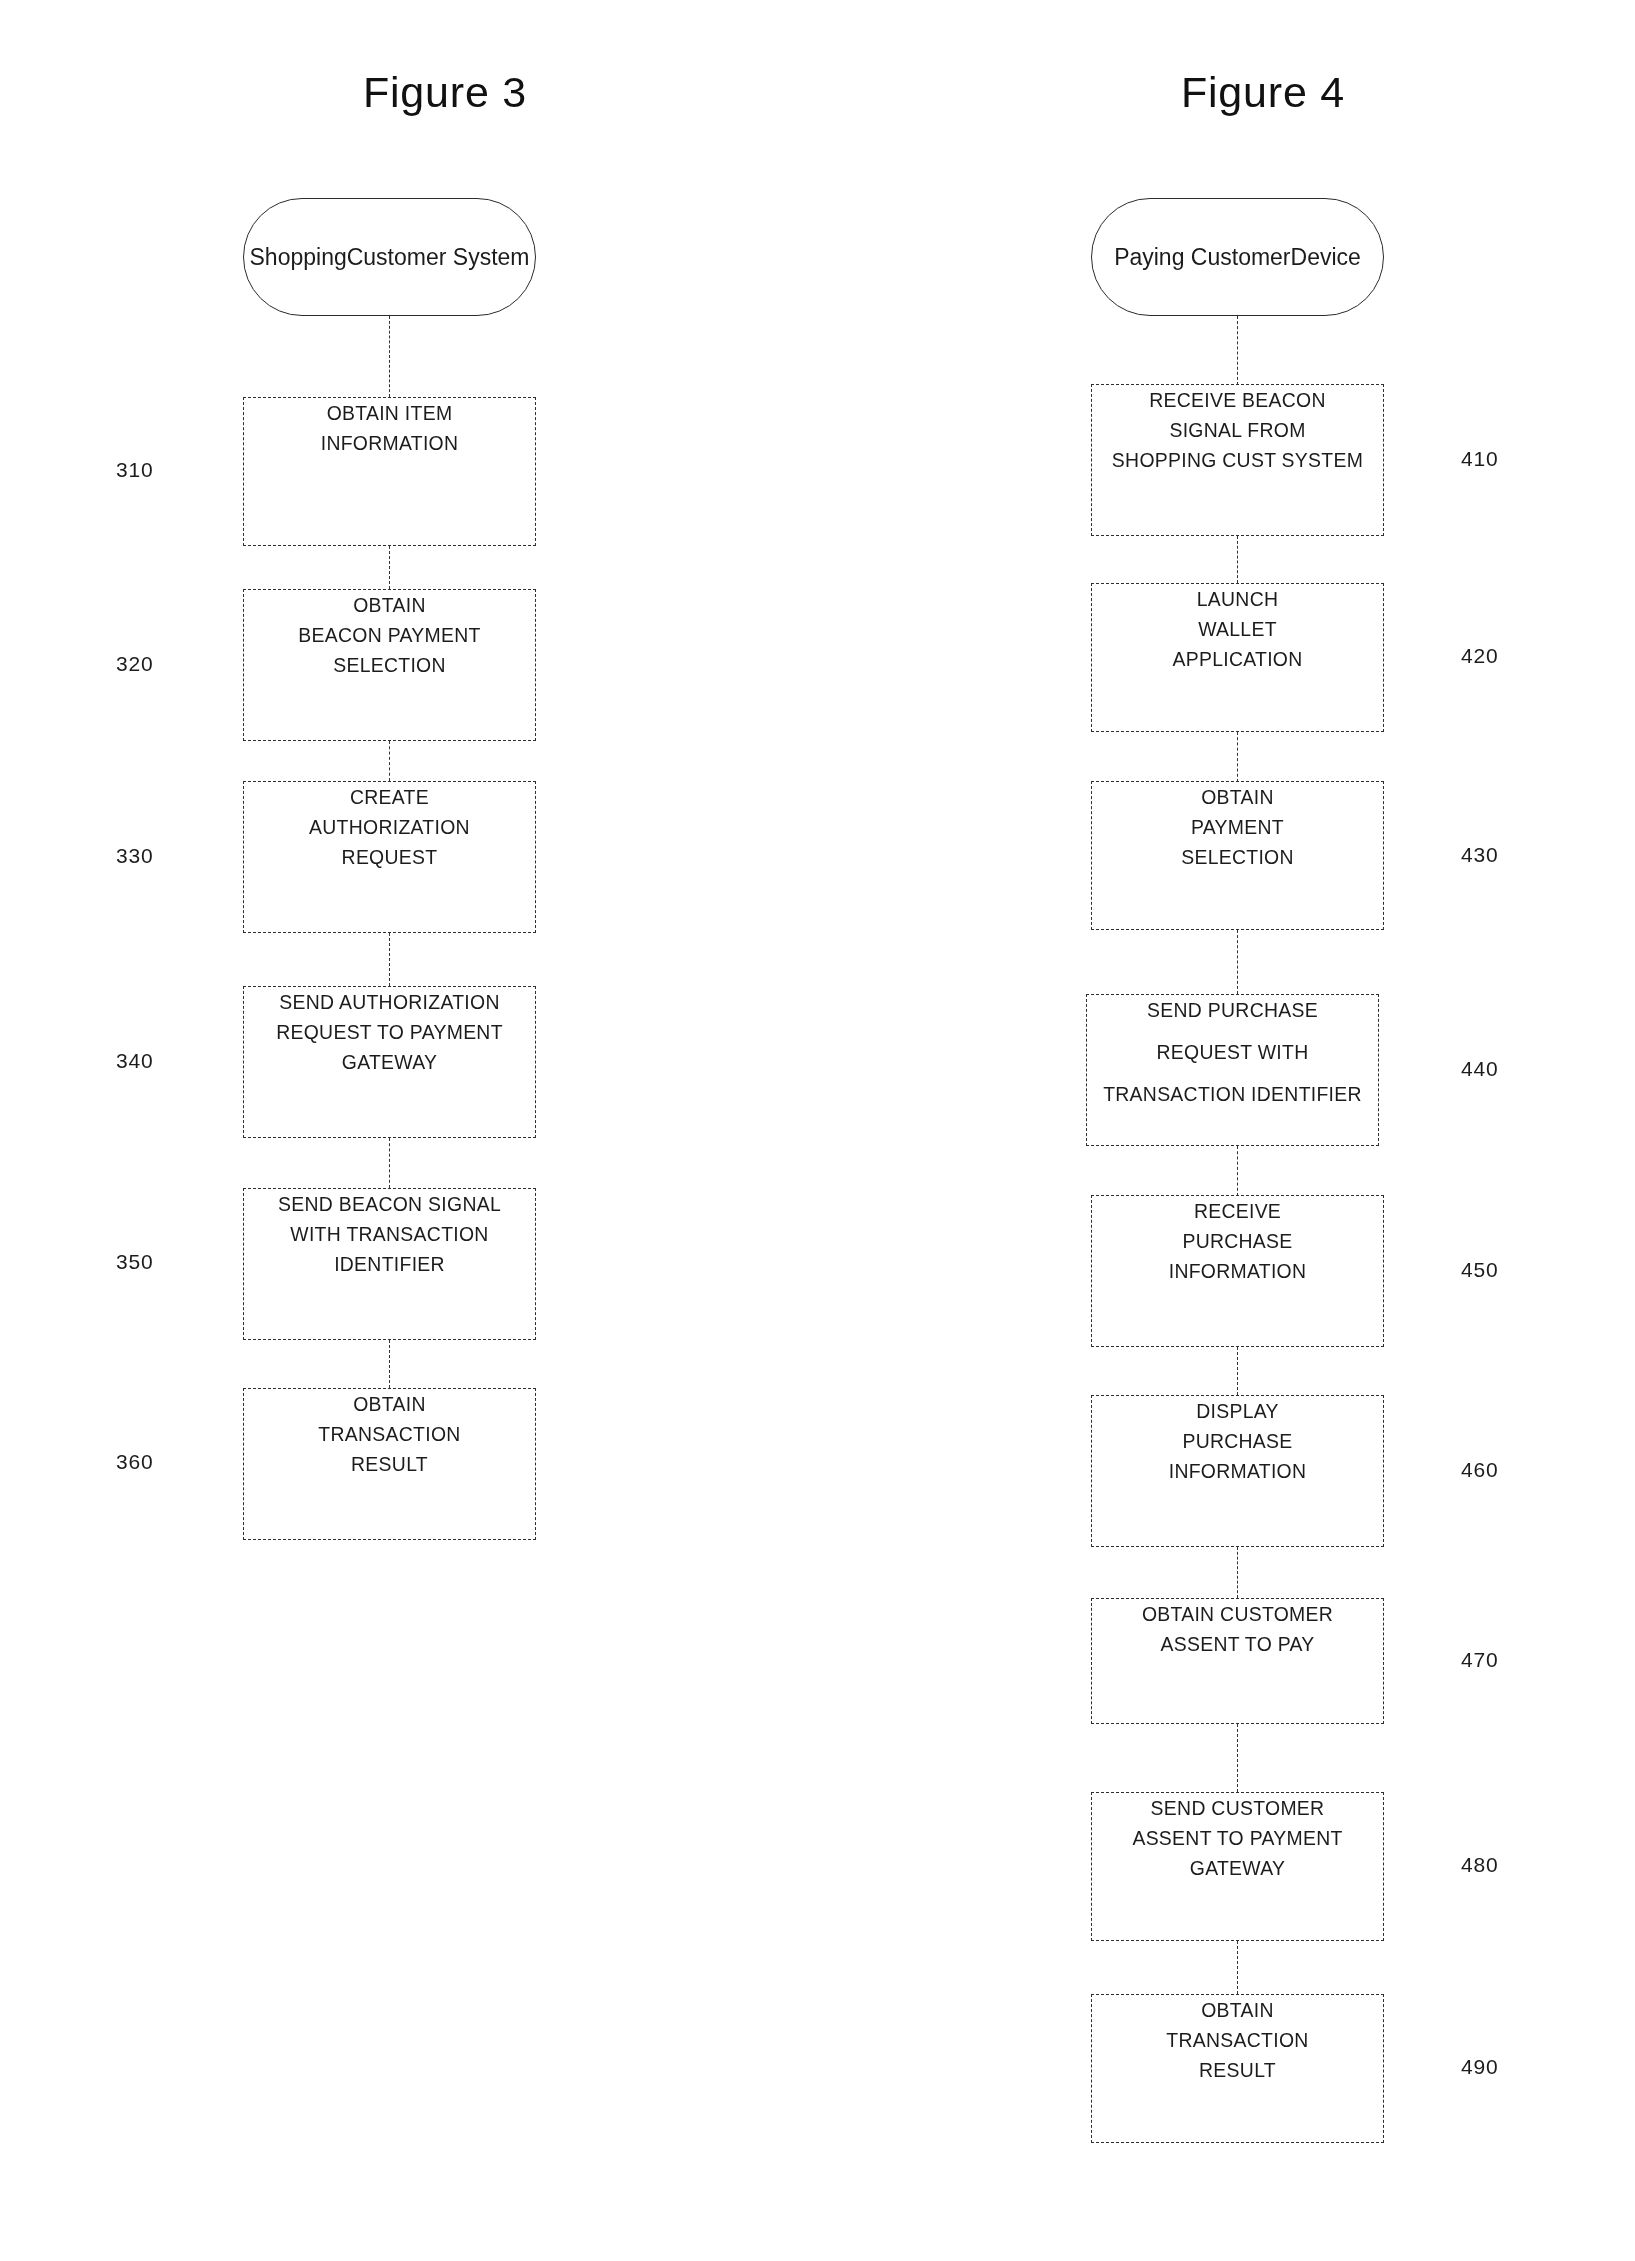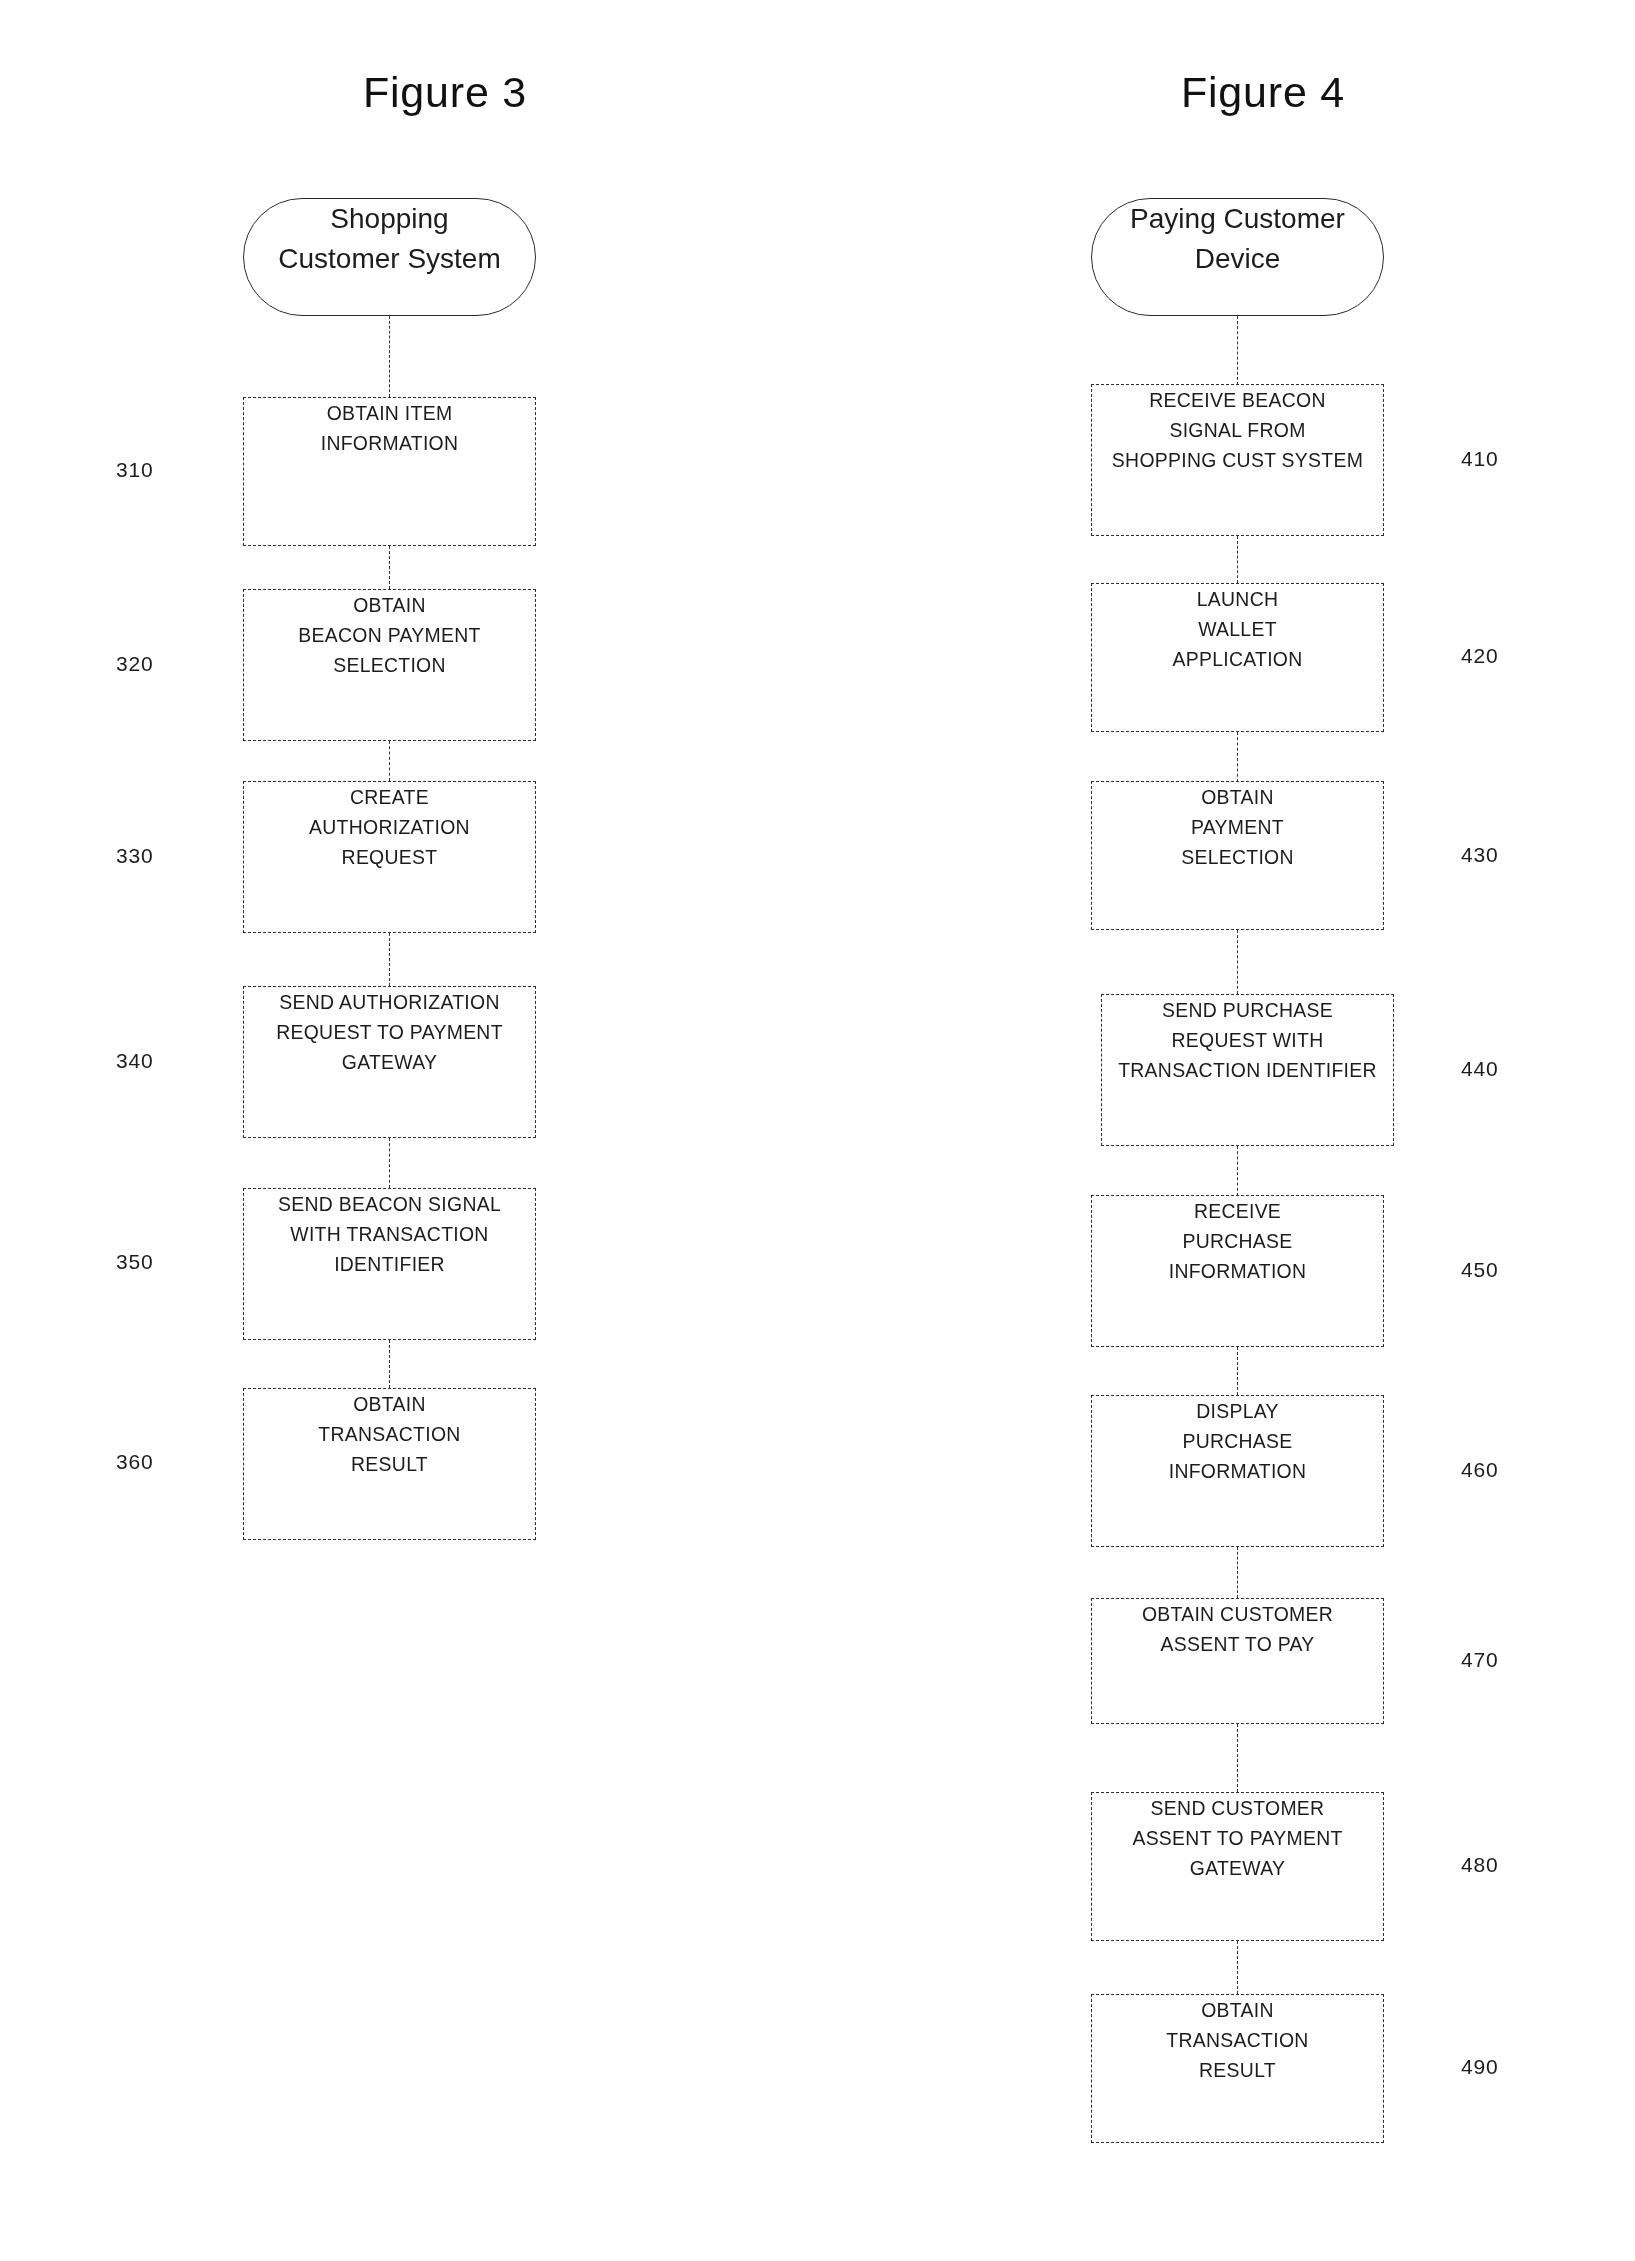--- a/index.html
+++ b/index.html
@@ -47,24 +47,25 @@
 
   
   .terminal {
     position: absolute;
     width: 293px;
     height: 118px;
     border: 1.6px solid #2b2b2b;
     border-radius: 62px;
     box-sizing: border-box;
     display: flex;
-    flex-direction: column;
+    flex-direction: row;
     align-items: center;
-    background: #ffffff;
-    font-size: 28px;
+    justify-content: center;
+    background: #ffffff;
+    font-size: 23px;
     line-height: 1.42;
     text-align: center;
     color: #1c1c1c;
   }
   .fig3 .terminal { left: 243px; top: 198px; }
   .fig4 .terminal { left: 273px; top: 198px; }
   .terminal .tline { display: block; white-space: nowrap; }
 
   
   .pbox {
@@ -183,21 +184,21 @@
         </div>
         <div class="refnum" style="left: 643px; top: 644px;">420</div>
         <div class="conn" style="left: 419px; top: 732px; height: 50px;"></div>
         <div class="pbox" style="left: 273px; top: 781px; width: 293px; height: 149px;">
           <span class="bline">OBTAIN</span>
           <span class="bline">PAYMENT</span>
           <span class="bline">SELECTION</span>
         </div>
         <div class="refnum" style="left: 643px; top: 843px;">430</div>
         <div class="conn" style="left: 419px; top: 930px; height: 64px;"></div>
-        <div class="pbox" style="left: 283px; top: 994px; width: 293px; height: 152px;">
+        <div class="pbox" style="left: 268px; top: 994px; width: 293px; height: 152px; gap: 12px;">
           <span class="bline">SEND PURCHASE</span>
           <span class="bline">REQUEST WITH</span>
           <span class="bline">TRANSACTION IDENTIFIER</span>
         </div>
         <div class="refnum" style="left: 643px; top: 1057px;">440</div>
         <div class="conn" style="left: 419px; top: 1146px; height: 50px;"></div>
         <div class="pbox" style="left: 273px; top: 1195px; width: 293px; height: 152px;">
           <span class="bline">RECEIVE</span>
           <span class="bline">PURCHASE</span>
           <span class="bline">INFORMATION</span>

